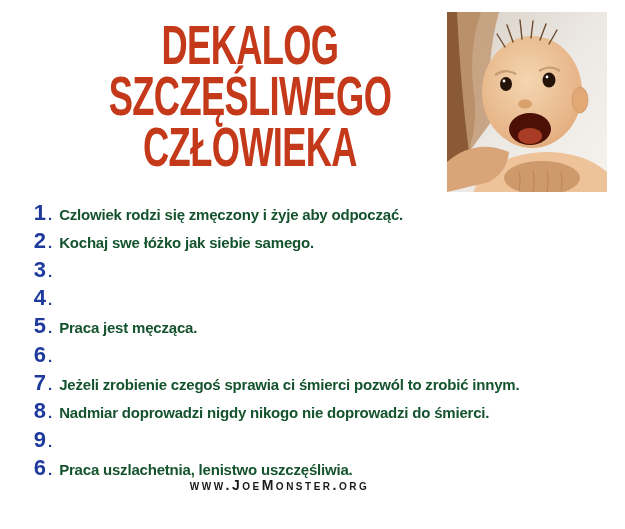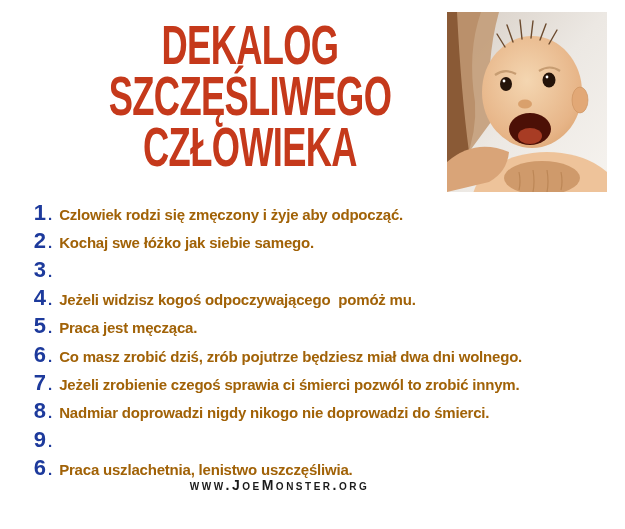--- a/index.html
+++ b/index.html
@@ -24,21 +24,21 @@
   .photo svg{display:block;}
   
   .list{position:absolute;top:199px;left:0;width:625px;}
   .row{display:flex;align-items:baseline;height:27.35px;padding-top:1px;}
   .num{
     flex:0 0 46px;text-align:right;color:#1d3a9c;font-weight:bold;
     font-size:22px;
   }
   .dot{color:#1d3a9c;font-weight:bold;font-size:15px;margin-left:2px;}
   .txt{
-    color:#a16207;font-weight:bold;font-size:15px;letter-spacing:-0.2px;
+    color:#14532d;font-weight:bold;font-size:15px;letter-spacing:-0.2px;
     margin-left:7px;white-space:pre;
   }
   
   .footer{
     position:absolute;top:477px;left:0;width:559px;text-align:center;
     color:#1a1a1a;font-weight:bold;font-size:14px;
     font-variant:small-caps;letter-spacing:2.5px;
   }
 </style>
 </head>
@@ -121,31 +121,29 @@
       <span class="dot">.</span>
       <span class="txt">Kochaj swe łóżko jak siebie samego.</span>
   </div>
   <div class="row">
     <span class="num">3</span>
       <span class="dot">.</span>
   </div>
   <div class="row">
     <span class="num">4</span>
       <span class="dot">.</span>
-      <span class="txt">Jeżeli widzisz kogoś odpoczywającego  pomóż mu.</span>
   </div>
   <div class="row">
     <span class="num">5</span>
       <span class="dot">.</span>
       <span class="txt">Praca jest męcząca.</span>
   </div>
   <div class="row">
     <span class="num">6</span>
       <span class="dot">.</span>
-      <span class="txt">Co masz zrobić dziś, zrób pojutrze będziesz miał dwa dni wolnego.</span>
   </div>
   <div class="row">
     <span class="num">7</span>
       <span class="dot">.</span>
       <span class="txt">Jeżeli zrobienie czegoś sprawia ci śmierci pozwól to zrobić innym.</span>
   </div>
   <div class="row">
     <span class="num">8</span>
       <span class="dot">.</span>
       <span class="txt">Nadmiar doprowadzi nigdy nikogo nie doprowadzi do śmierci.</span>

